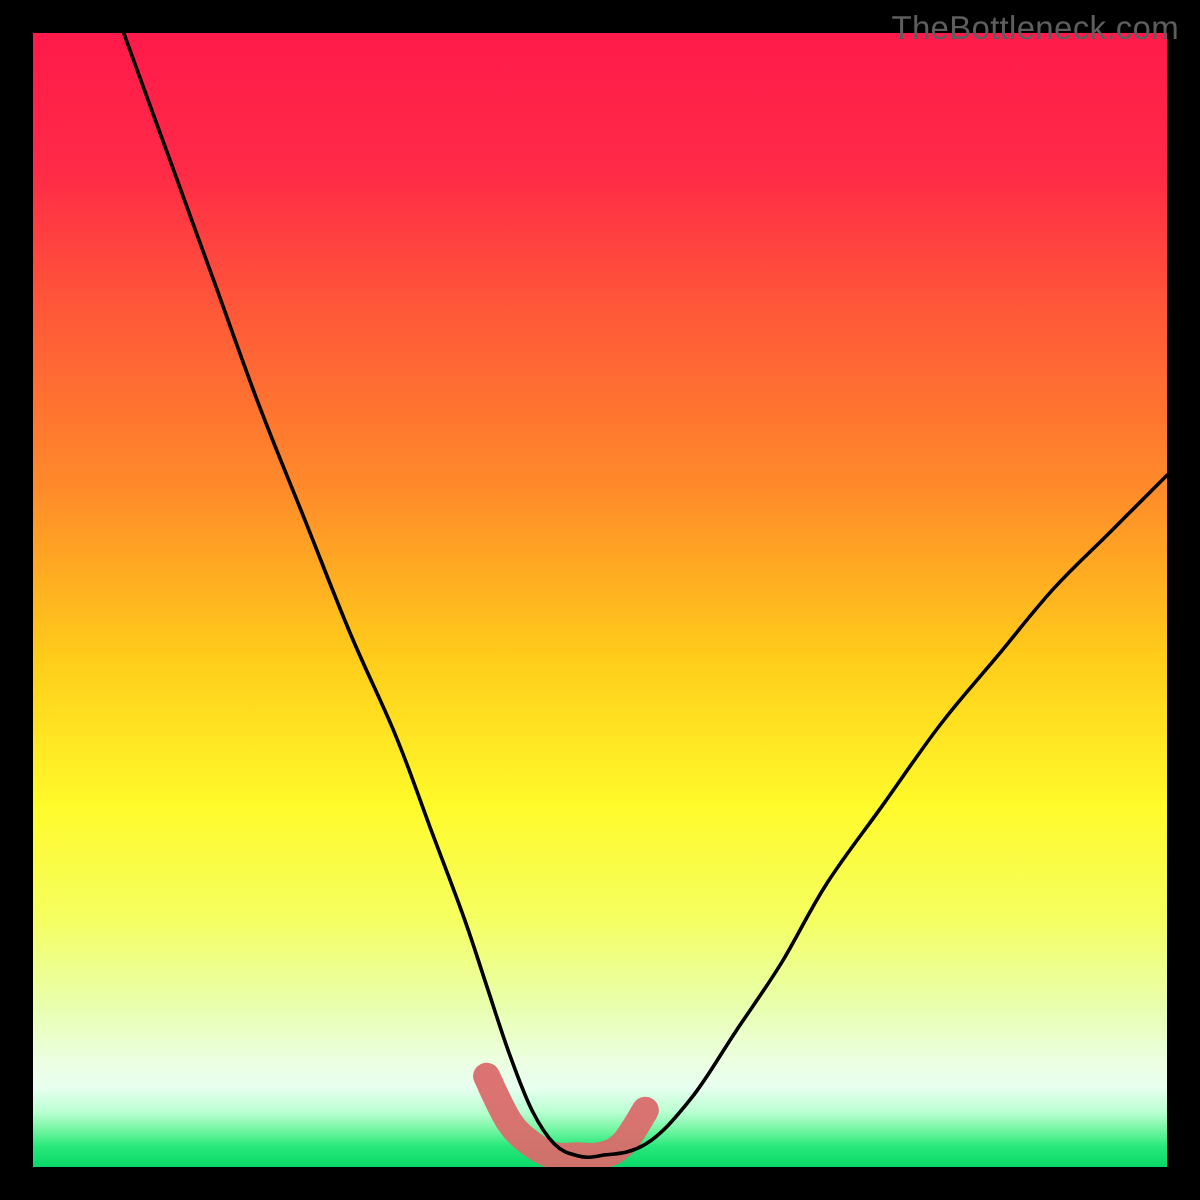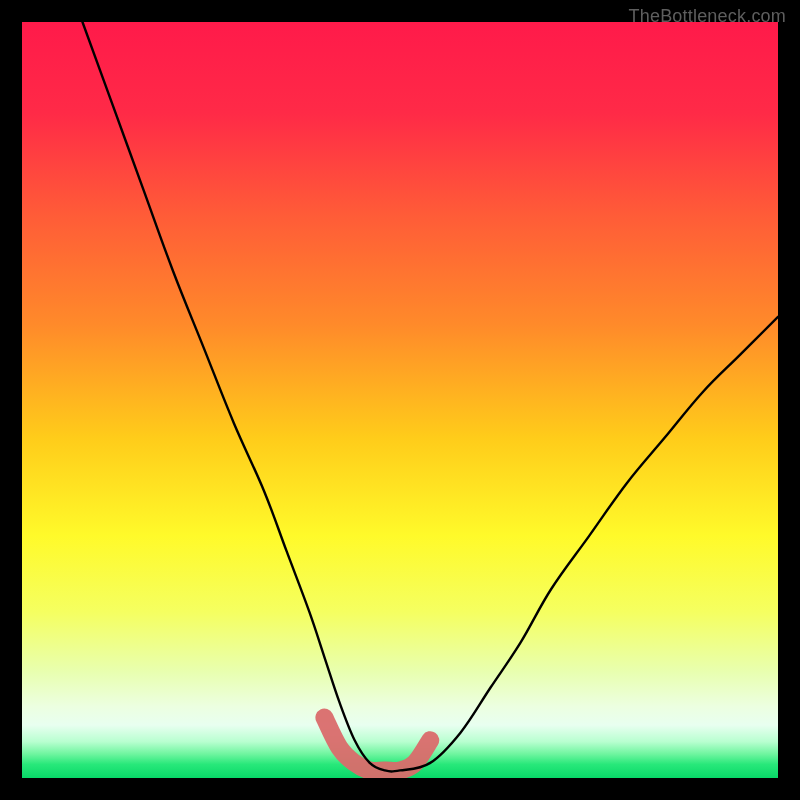--- a/index.html
+++ b/index.html
@@ -15,21 +15,21 @@
     position: relative;
     width: 800px;
     height: 800px;
     background: #000000;
   }
   .watermark {
     position: absolute;
     top: 6px;
     right: 14px;
     color: #5e5e5e;
-    font-size: 18px;
+    font-size: 22px;
     font-weight: 500;
     letter-spacing: 0.2px;
     z-index: 20;
     user-select: none;
   }
   .plot {
     position: absolute;
     left: 22px;
     top: 22px;
     width: 756px;

